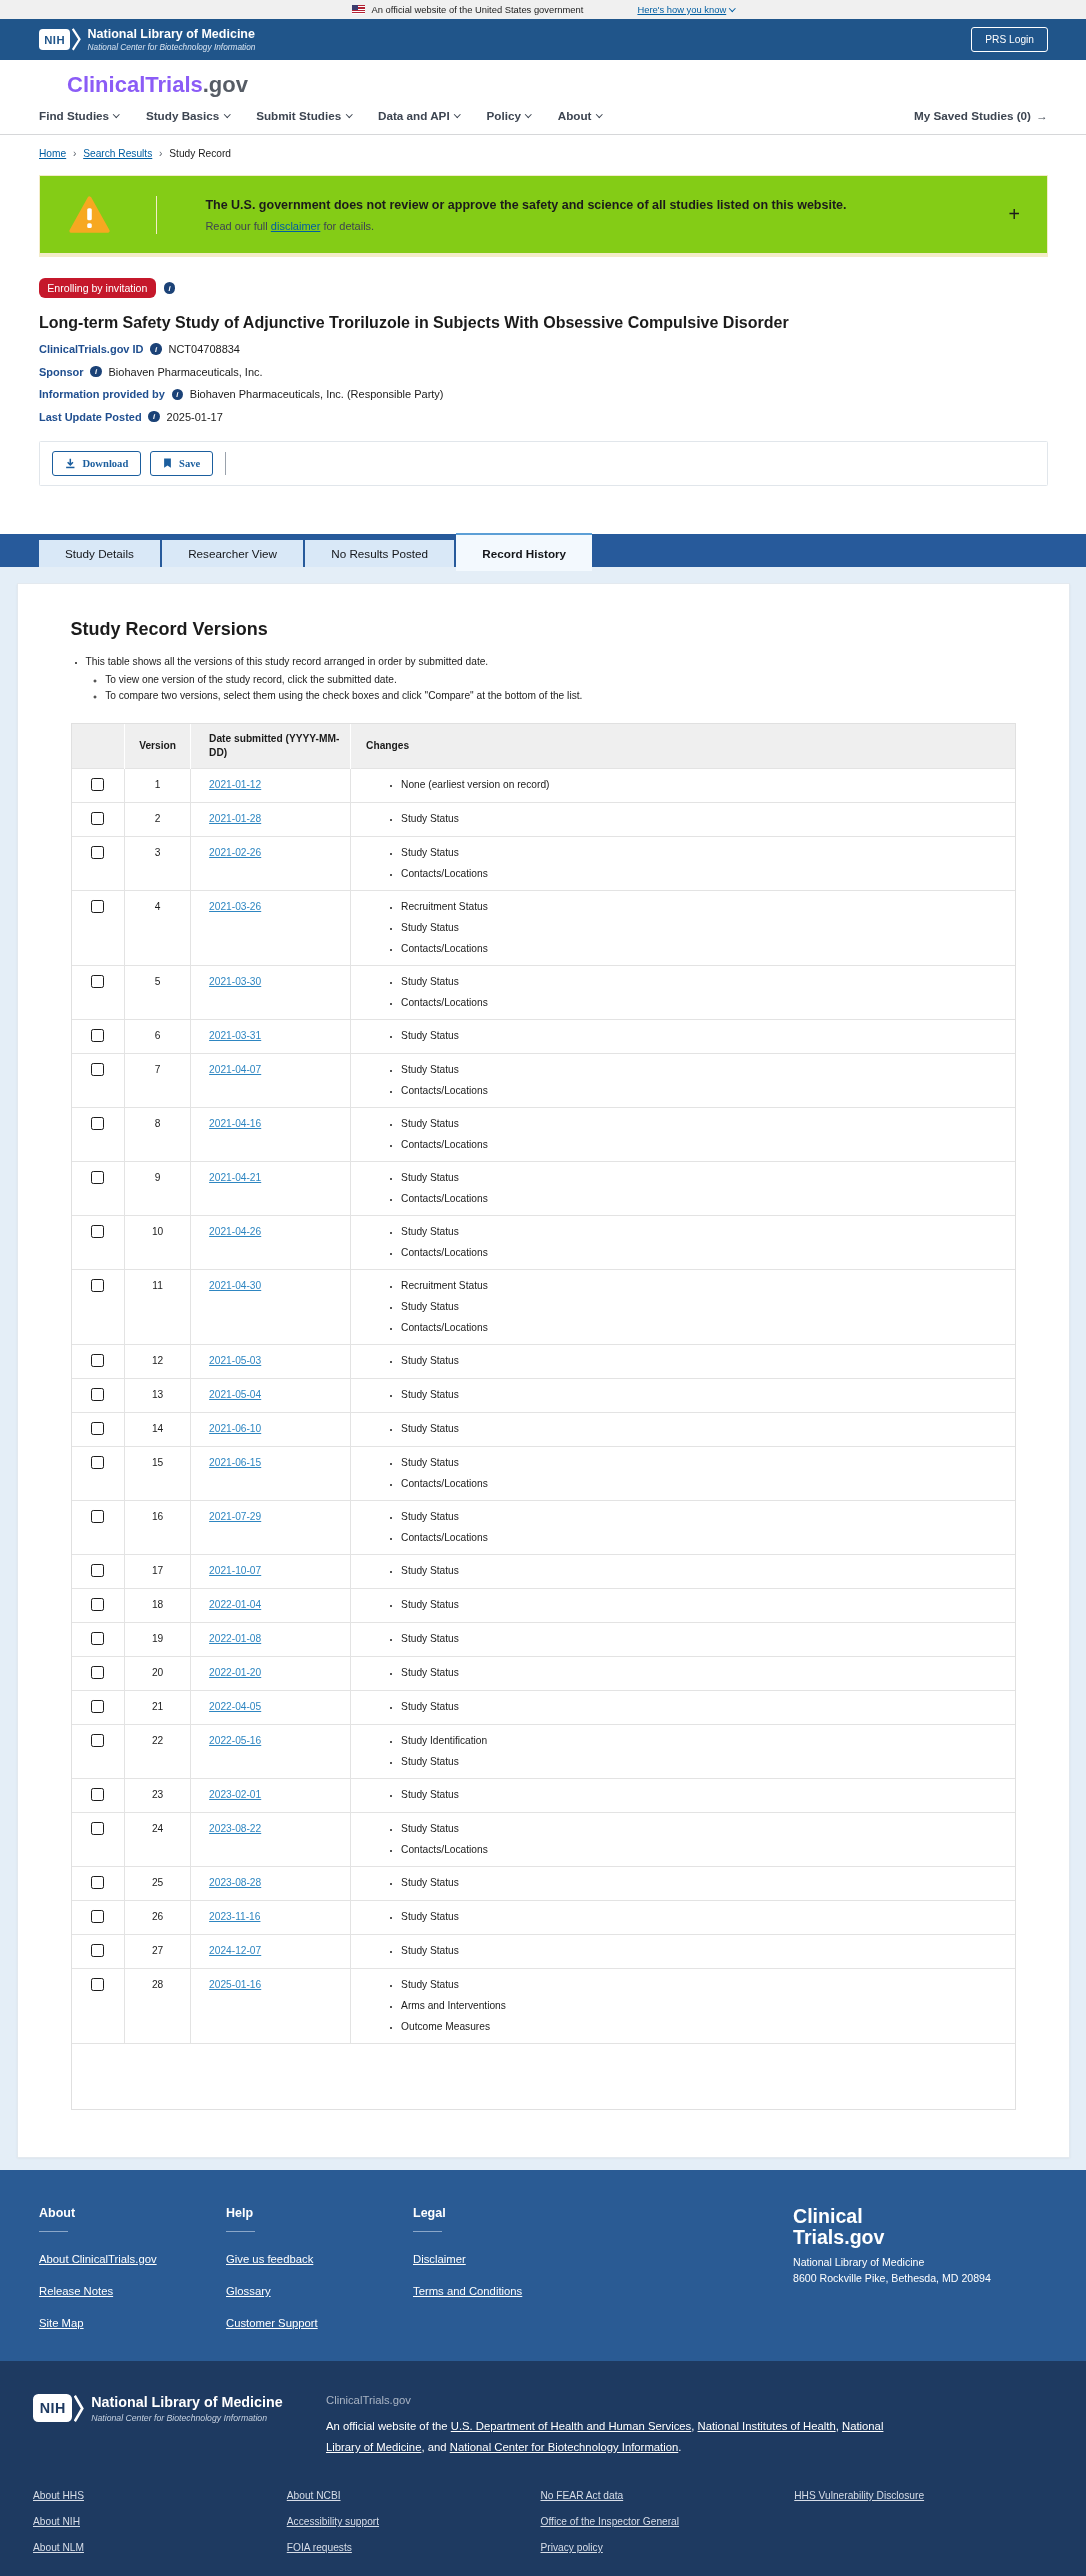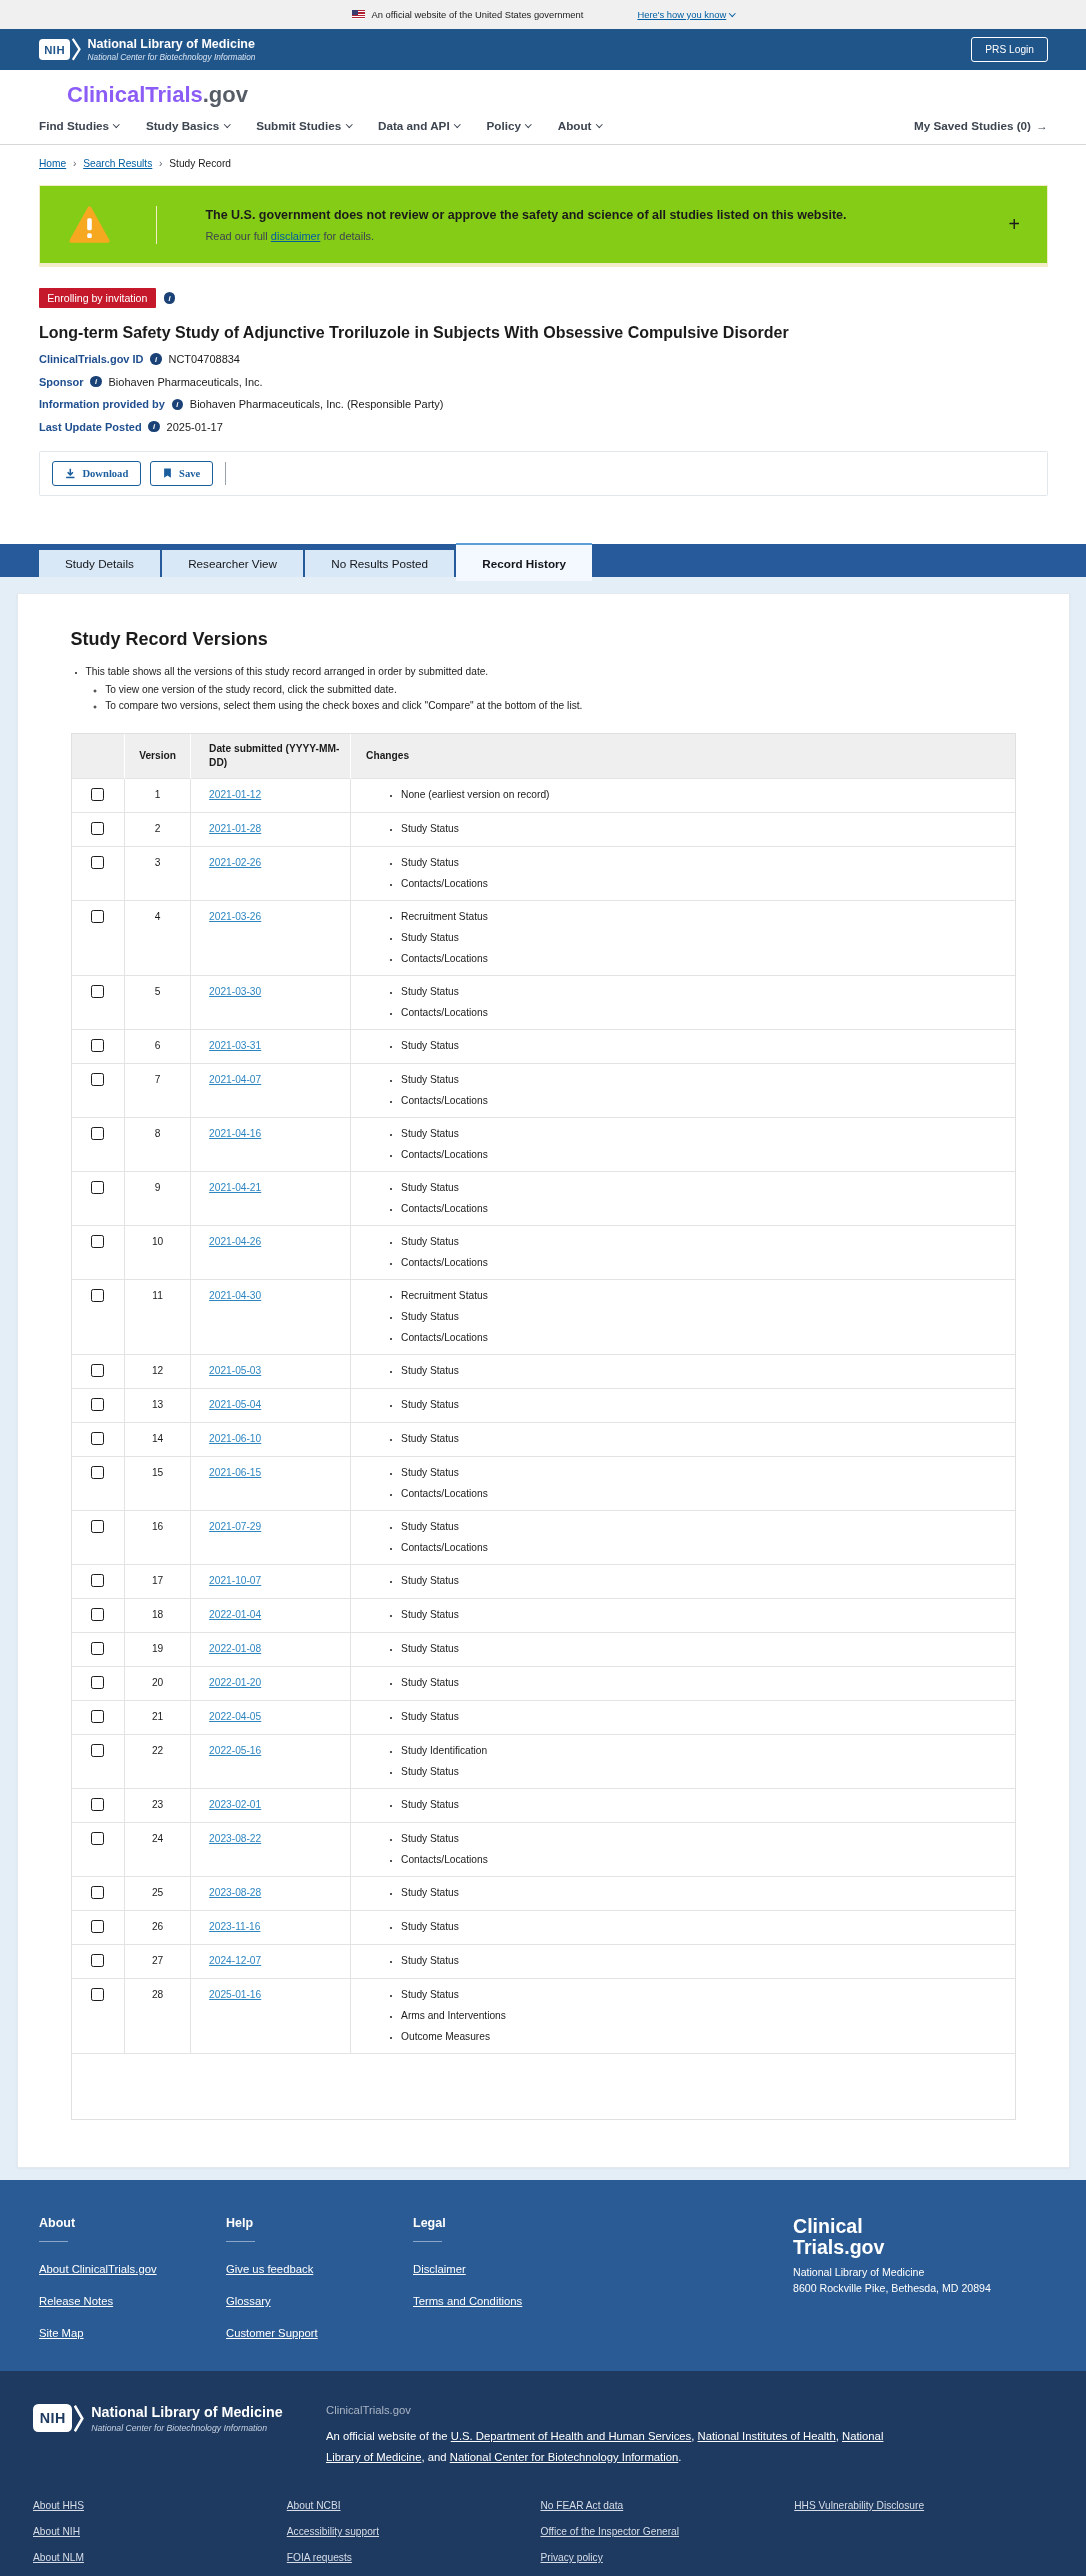--- a/index.html
+++ b/index.html
@@ -1,21 +1,21 @@
 <!DOCTYPE html>
 <html style="font-size:12px"><head>
 <meta charset="utf-8">
 <style>
   * { box-sizing: border-box; }
   html,body { margin:0; padding:0; }
   body { width:1087px; font-family:"Liberation Sans", sans-serif; color:#1b1b1b; background:#ffffff; }
   a { cursor:pointer; }
 
   
-  .gov-banner { height:29px; background:#f0f0f0; display:flex; align-items:center; justify-content:center; gap:6px; font-size:9.4px; color:#1b1b1b; }
+  .gov-banner { height:19px; background:#f0f0f0; display:flex; align-items:center; justify-content:center; gap:6px; font-size:9.4px; color:#1b1b1b; }
   .flag { width:13px; height:8.3px; display:inline-block; position:relative;
           background:repeating-linear-gradient(to bottom,#b22234 0 1.2px,#ffffff 1.2px 2.4px); }
   .flag::after { content:""; position:absolute; left:0; top:0; width:5.3px; height:4.5px; background:#3c3b6e; }
   .how-link { color:#005ea2; text-decoration:underline; display:inline-flex; align-items:center; gap:3.8px;margin-left:48px; }
   .chev-down { width:4.5px; height:4.5px; border-right:1.1px solid currentColor; border-bottom:1.1px solid currentColor;
                transform:rotate(45deg); margin-top:-2.3px; display:inline-block; }
 
   
   .nih-header { height:41px; background:#20558a; display:flex; align-items:center; justify-content:space-between; padding:0 39px; }
   .nih-brand { display:flex; align-items:center; }
@@ -45,21 +45,21 @@
 
   .warning { margin-top:9px; background:#84cc16; border:0.8px solid #f3ecc8; border-bottom:4.5px solid #f3ecc8; display:flex; align-items:center; padding:19.6px 18px;gap:28px; }
   .warn-icon { margin:0 18px 0 10.6px; flex:none; }
   .warn-divider { width:0.8px; align-self:stretch; background:#f3ecc8; margin-right:21px; }
   .wt1 { font-weight:700; font-size:12.5px; }
   .wt2 { margin-top:8.3px; font-size:11px; color:#3d4551; }
   .wt2 a { color:#005ea2; text-decoration:underline; }
   .warn-expand { margin-left:auto; background:none; border:none; font-size:19.6px; line-height:1; color:#1b1b1b; padding:0 9px; cursor:pointer; font-family:inherit; }
 
   .badge-row { margin-top:21px; display:flex; align-items:center; gap:8.3px; }
-  .badge { background:#c5182b; color:#fff; font-size:10.6px; padding:3.8px 8.3px; border-radius:1px; }
+  .badge { background:#c5182b; color:#fff; font-size:10.6px; padding:3.8px 8.3px; border-radius:6px; }
   .info-icon { width:11.3px; height:11.3px; flex:none; border-radius:50%; background:#1b4277; color:#fff; display:inline-flex; align-items:center; justify-content:center; font-size:7.5px; font-weight:700; font-style:italic; }
   .info-icon::after { content:"i"; }
 
   .study-title { margin:16.6px 0 0; font-size:16px; font-weight:700; }
   .meta { margin-top:4.5px; }
   .meta-row { display:flex; align-items:center; gap:6.8px; margin-top:10.6px; font-size:11px; }
   .meta-label { color:#1f4e8f; font-weight:700; }
 
   .action-bar { margin-top:18px; border:0.8px solid #e1e6eb; border-radius:1.5px; padding:9px 12px; display:flex; align-items:center; gap:9px; }
   .btn { display:inline-flex; align-items:center; gap:6.8px; border:0.8px solid #1b5e9e; color:#1b5e9e; background:#fff; font-weight:700; font-size:10.6px; padding:6px 12px; border-radius:3px; font-family:Liberation Serif, serif; cursor:pointer; }

